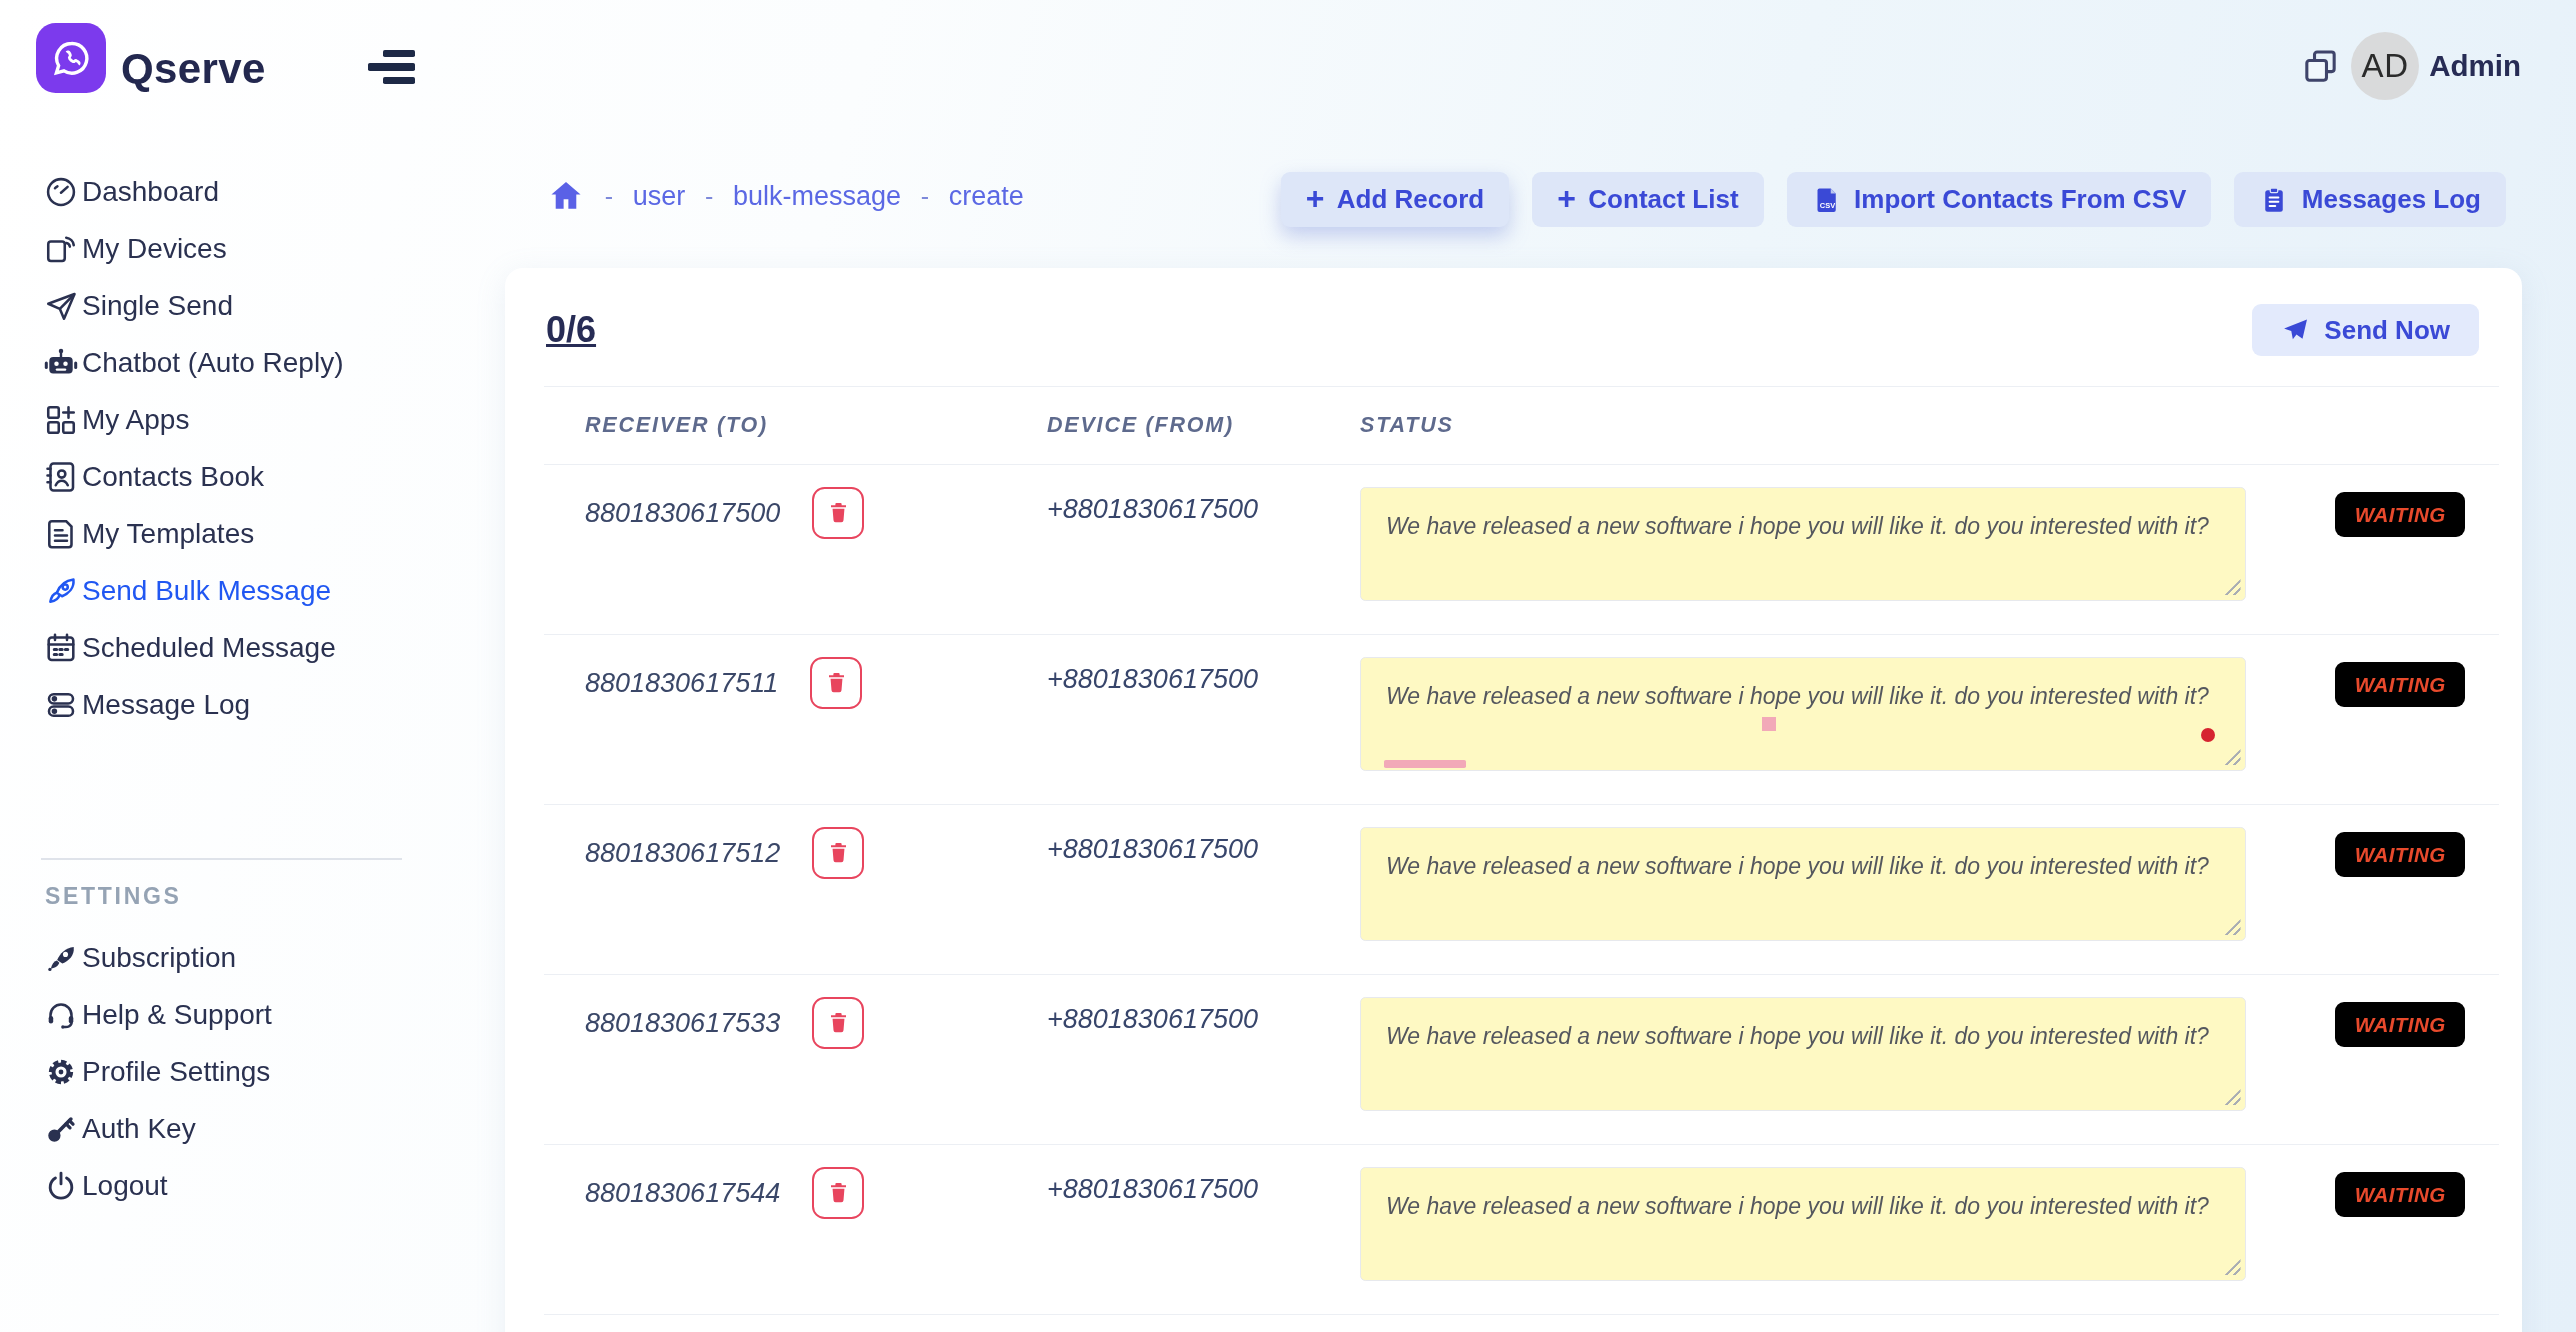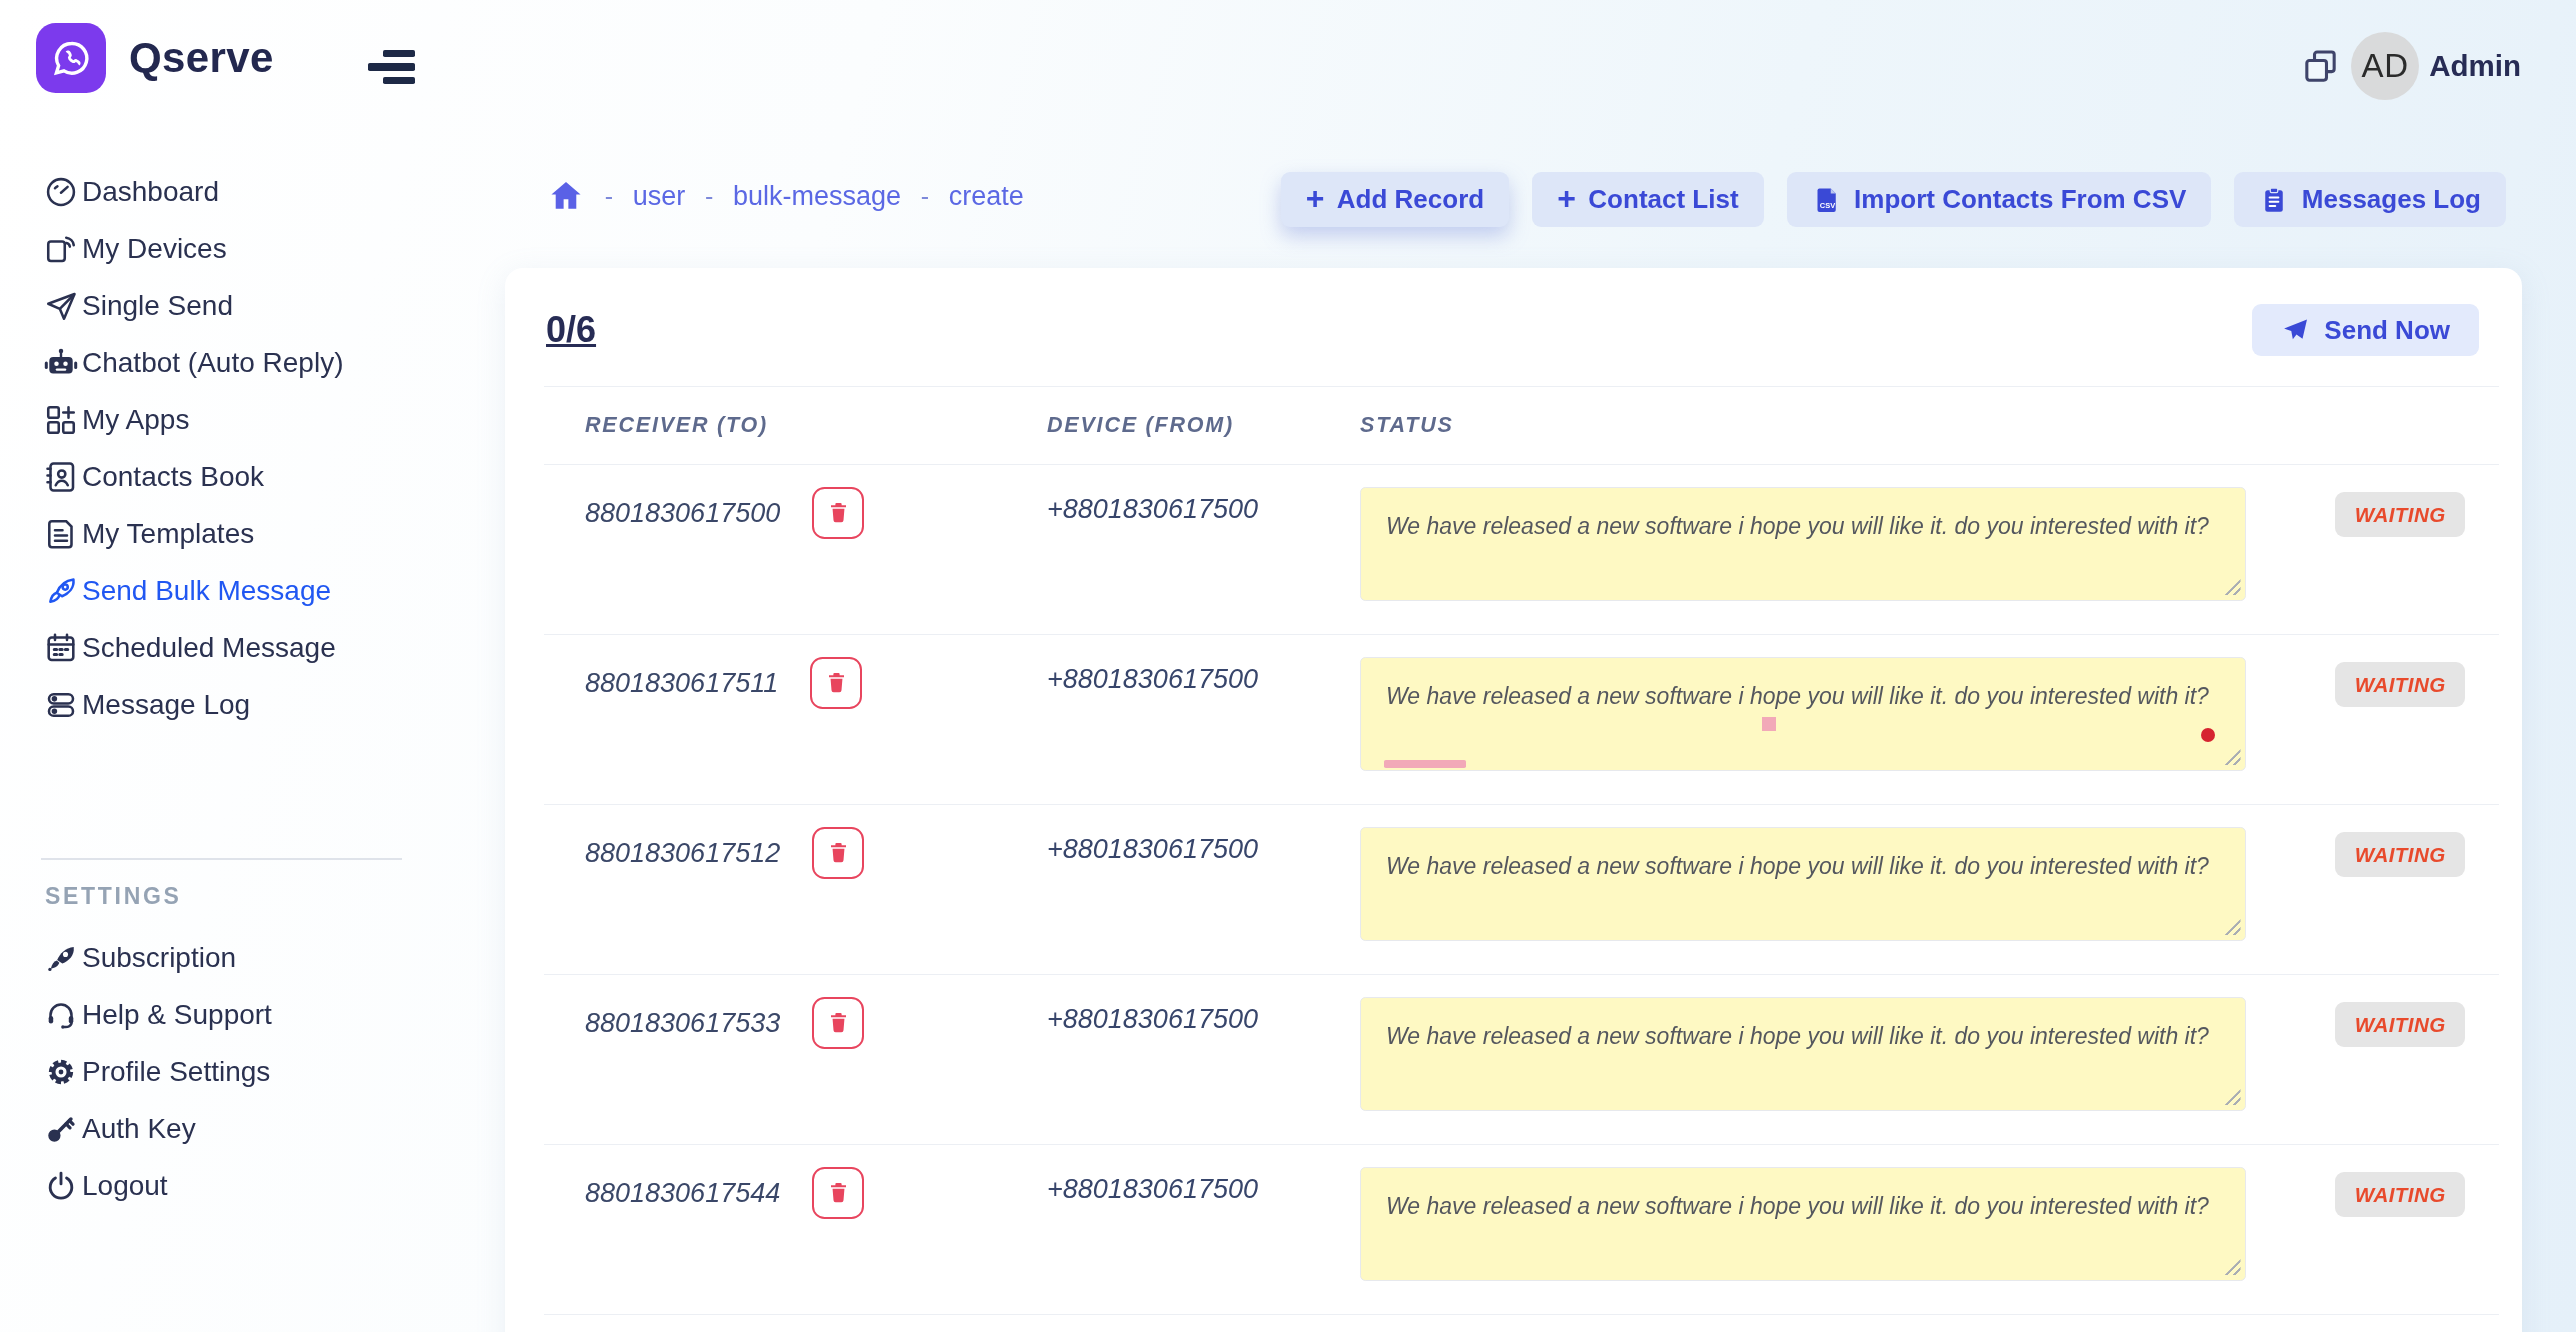--- a/index.html
+++ b/index.html
@@ -1,21 +1,21 @@
 <!DOCTYPE html>
 <html style="font-size:14.3px"><head>
 <meta charset="utf-8">
 <style>
   html,body{margin:0;padding:0;}
   body{font-family:"Liberation Sans",sans-serif;}
   .stage{position:relative;width:2576px;height:1333px;overflow:hidden;
     background:linear-gradient(105deg,#ffffff 0%,#fbfdfe 30%,#eef6fb 62%,#e5f0f9 100%);}
 
   
-  .logo{position:absolute;left:36px;top:23px;display:flex;align-items:center;gap:23px;}
+  .logo{position:absolute;left:36px;top:23px;display:flex;align-items:flex-end;gap:15px;}
   .logo-badge{width:70px;height:70px;border-radius:19.7px;background:#7c3aed;
     display:flex;align-items:center;justify-content:center;}
   .brand{font-size:42px;font-weight:700;color:#23284f;letter-spacing:0.4px;}
   .hamburger{position:absolute;left:367px;top:50px;width:48px;height:34px;cursor:pointer;
     display:flex;flex-direction:column;align-items:flex-end;justify-content:space-between;background:none;border:none;padding:0;}
   .hamburger span{display:block;height:7.2px;border-radius:1.8px;background:#1d2946;}
   .hamburger .b1,.hamburger .b3{width:32px;}
   .hamburger .b2{width:47px;}
   .header-right{position:absolute;right:55px;top:32px;display:flex;align-items:center;gap:10px;}
   .copy-btn{background:none;border:none;padding:0;color:#3f446a;cursor:pointer;display:flex;}
@@ -67,21 +67,21 @@
     display:flex;align-items:center;justify-content:center;cursor:pointer;color:#e8455e;flex:none;}
   .cell-device{padding-left:41px;font-size:27px;color:#37456b;padding-top:7.2px;}
   .cell-message{padding-left:41px;}
   .msg-box{position:relative;box-sizing:border-box;width:886px;height:114px;background:#fef9c3;
     border:1.3px solid #e7e9ed;border-radius:5.4px;padding:16px 25px 0;
     font-size:23px;line-height:45px;color:#54575e;cursor:text;}
   .msg-box::after{content:"";position:absolute;right:4.5px;bottom:4.5px;width:16px;height:16px;
     background:repeating-linear-gradient(315deg,transparent 0 3.6px,#a9adb3 3.6px 5.8px);
     clip-path:polygon(100% 0,100% 100%,0 100%);}
   .cell-status{padding-left:41px;}
-  .badge{display:inline-block;margin-top:5.4px;background:#e5e5e5;color:#e84a2c;
+  .badge{display:inline-block;margin-top:5.4px;background:#000000;color:#e84a2c;
     font-size:20.6px;font-weight:700;letter-spacing:0.4px;padding:10.7px 19.7px;border-radius:9px;}
   
   .sc-square{position:absolute;left:401px;top:59px;width:14.3px;height:14.3px;background:#f2a9b8;}
   .sc-underline{position:absolute;left:23px;top:102px;width:82px;height:8px;background:#f2a9b8;border-radius:1.8px;}
   .rec-dot{position:absolute;right:30px;top:70px;width:14.3px;height:14.3px;border-radius:50%;background:#d62430;}
 
   svg{display:block;}
 </style>
 </head>
 <body>

